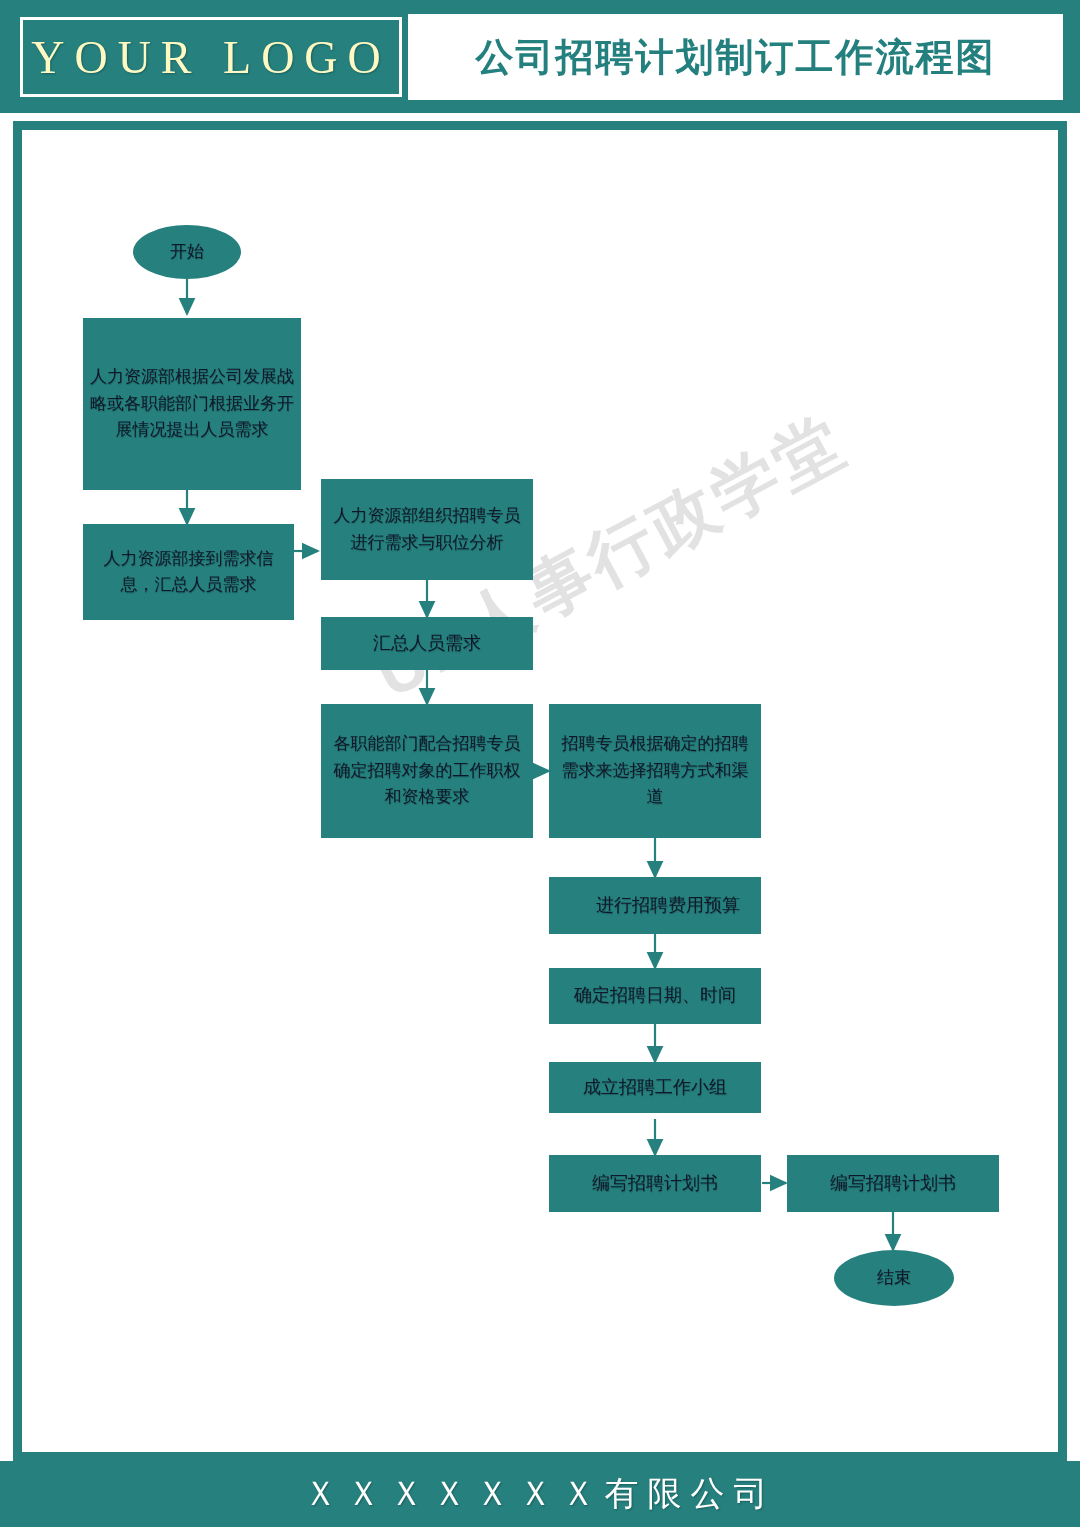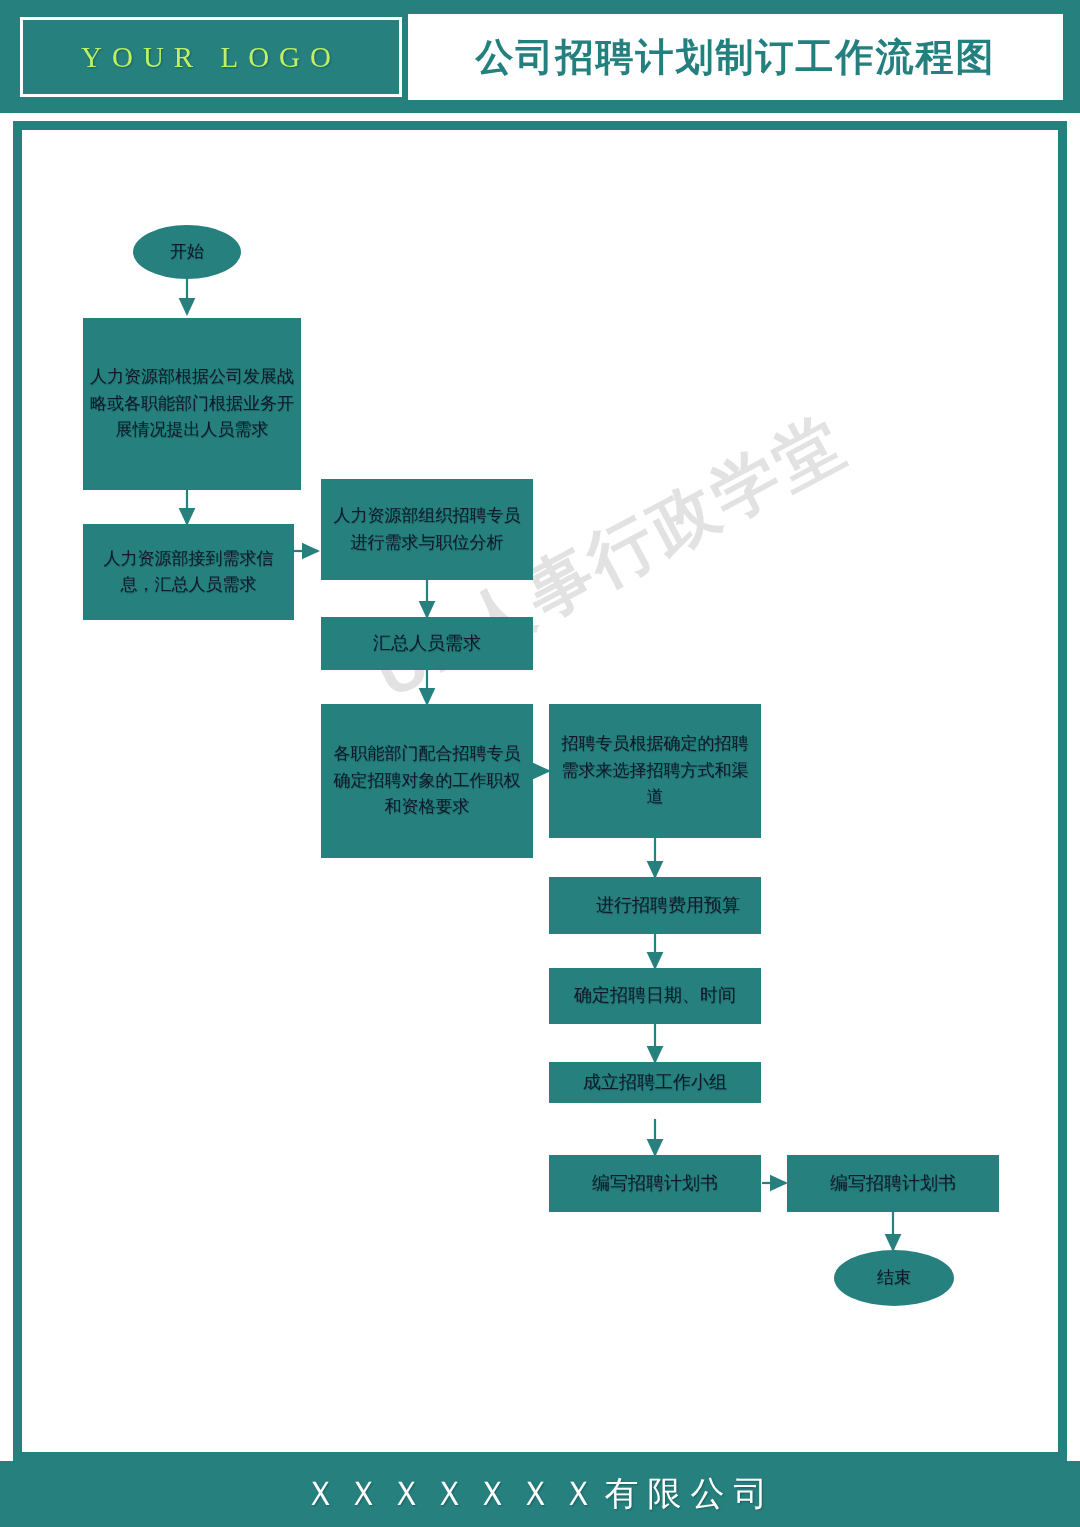--- a/index.html
+++ b/index.html
@@ -21,22 +21,22 @@
     position:absolute;left:0;top:0;width:1080px;height:113px;
     background:#25807E;
   }
   .logo-box{
     position:absolute;left:20px;top:17px;width:382px;height:80px;
     border:3px solid #ffffff;
     box-sizing:border-box;
     display:flex;align-items:center;justify-content:center;
   }
   .logo-text{
-    color:#bef264;
-    font-size:29px;
+    color:#fef9c3;
+    font-size:46px;
     letter-spacing:10px;
     font-family:"Liberation Serif","DejaVu Serif",serif;
     text-shadow:1px 1px 2px rgba(0,0,0,.25);
     white-space:nowrap;
   }
   .title-band{
     position:absolute;left:408px;top:14px;width:655px;height:86px;
     background:#ffffff;
     display:flex;align-items:center;justify-content:center;
   }
@@ -175,37 +175,37 @@
   </div>
 
   <div class="node" style="left:321px;top:479px;width:212px;height:101px;font-size:17px;">
     <span>人力资源部组织招聘专员进行需求与职位分析</span>
   </div>
 
   <div class="node" style="left:321px;top:617px;width:212px;height:53px;font-size:18px;">
     <span>汇总人员需求</span>
   </div>
 
-  <div class="node" style="left:321px;top:704px;width:212px;height:154px;font-size:17px;">
+  <div class="node" style="left:321px;top:704px;width:212px;height:134px;font-size:17px;">
     <span>各职能部门配合招聘专员确定招聘对象的工作职权和资格要求</span>
   </div>
 
   <div class="node" style="left:549px;top:704px;width:212px;height:134px;font-size:17px;">
     <span>招聘专员根据确定的招聘需求来选择招聘方式和渠道</span>
   </div>
 
   <div class="node" style="left:549px;top:877px;width:212px;height:57px;font-size:18px;padding-left:32px;">
     <span>进行招聘费用预算</span>
   </div>
 
   <div class="node" style="left:549px;top:968px;width:212px;height:56px;font-size:18px;">
     <span>确定招聘日期、时间</span>
   </div>
 
-  <div class="node" style="left:549px;top:1062px;width:212px;height:41px;font-size:18px;align-items:center;">
+  <div class="node" style="left:549px;top:1062px;width:212px;height:51px;font-size:18px;align-items:center;">
     <span>成立招聘工作小组</span>
   </div>
 
   <div class="node" style="left:549px;top:1155px;width:212px;height:57px;font-size:18px;">
     <span>编写招聘计划书</span>
   </div>
 
   <div class="node" style="left:787px;top:1155px;width:212px;height:57px;font-size:18px;">
     <span>编写招聘计划书</span>
   </div>

